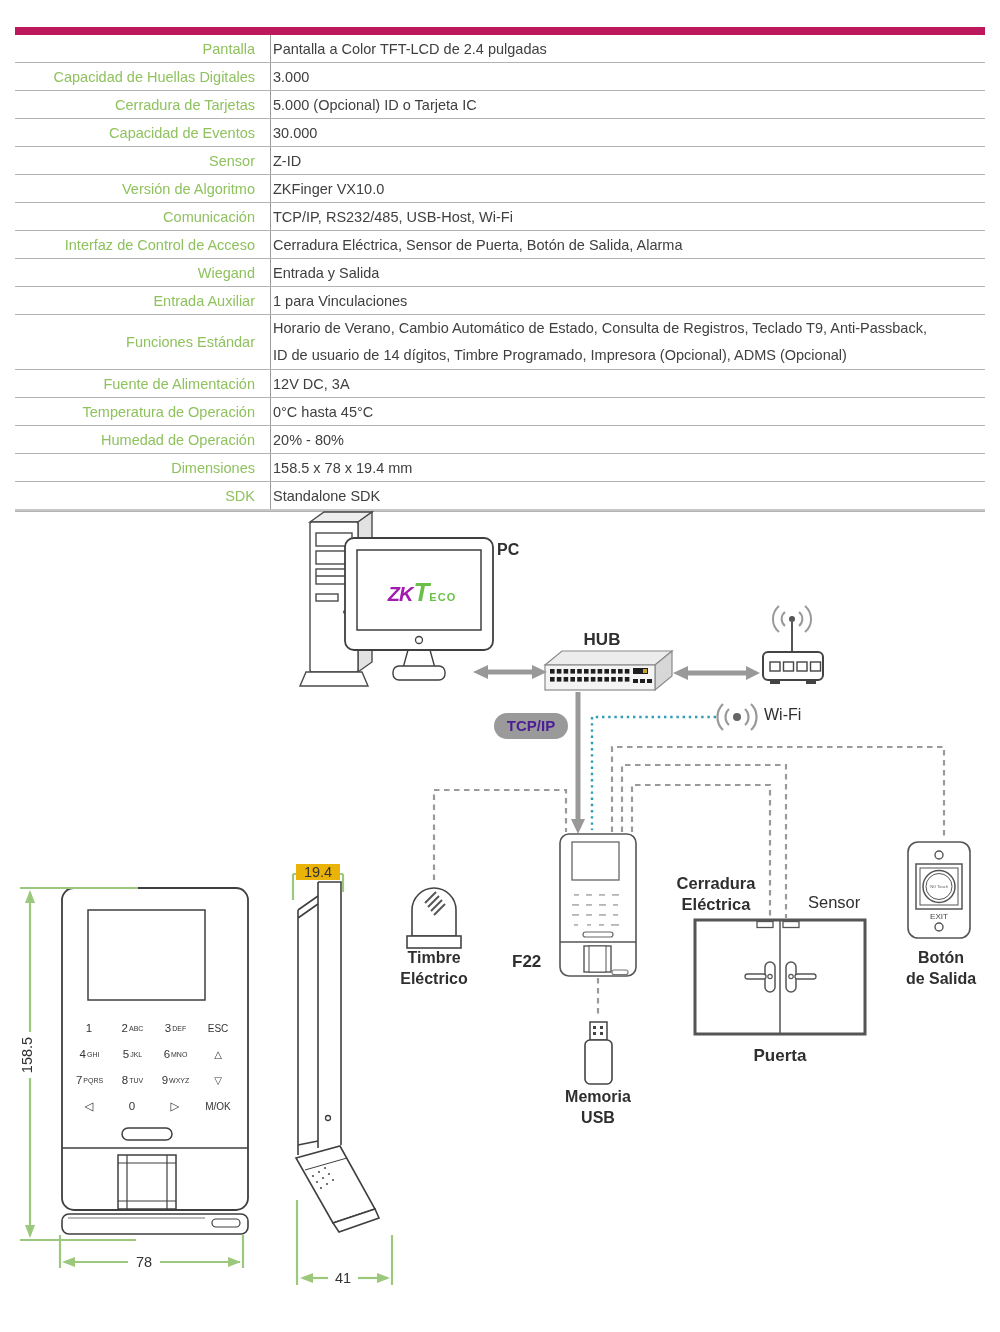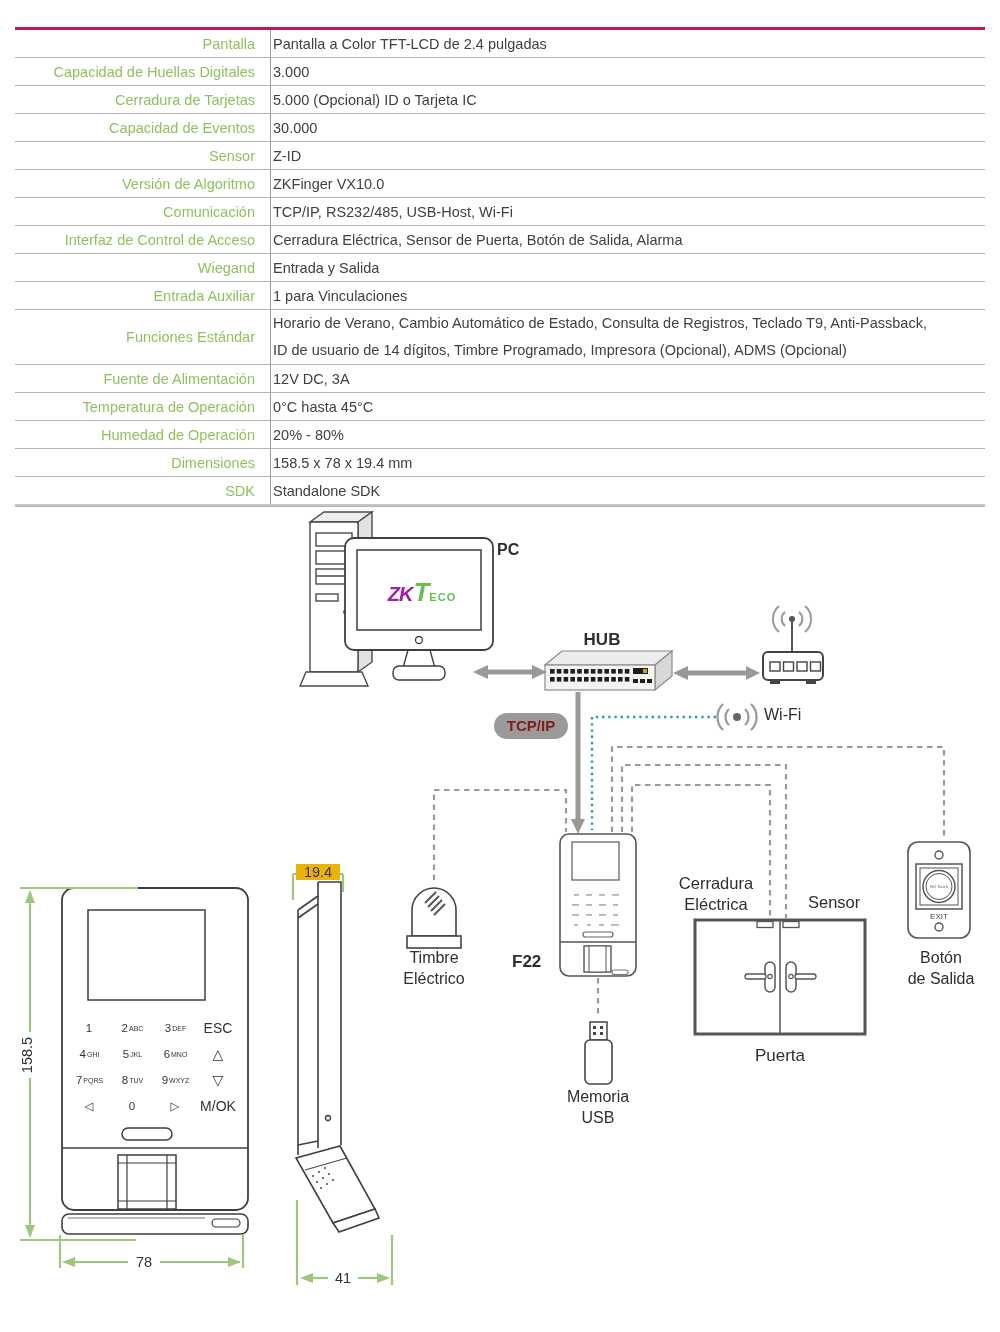--- a/index.html
+++ b/index.html
@@ -1,48 +1,48 @@
 <!DOCTYPE html>
 <html><head>
 <meta charset="utf-8">
 <style>
   html,body{margin:0;padding:0;background:#fff;}
   #page{position:relative;width:1000px;height:1332px;background:#fff;overflow:hidden;
         font-family:"Liberation Sans","DejaVu Sans",sans-serif;}
   
   #spec-table{position:absolute;left:15px;top:27px;width:970px;
-              border-top:3px solid #be185d;border-bottom:1px solid #b3b3b3;}
+              border-top:8px solid #be185d;border-bottom:1px solid #b3b3b3;}
   .trow{display:flex;align-items:center;min-height:27px;border-bottom:1px solid #b3b3b3;}
   .trow:last-child{border-bottom:2px solid #c6c6c6;}
   .tlabel{width:240px;padding-right:15px;text-align:right;color:#8fc25e;
           font-size:14.5px;flex:none;}
   .tvalue{flex:1;align-self:stretch;display:flex;flex-direction:column;justify-content:center;
           border-left:1px solid #9a9a9a;padding-left:2px;color:#404040;font-size:14.5px;}
   .tall{min-height:54px;}
   .vline{line-height:27px;}
   
   .ov{position:absolute;color:#2f2f2f;}
-  .ctr{text-align:center;}
+  .ctr{text-align:center;font-weight:bold;}
   .b{font-weight:700;}
-  .badge{background:#9a9a9a;color:#7f1d1d;font-weight:700;font-size:15px;border-radius:13px;
+  .badge{background:#9a9a9a;color:#4c1d95;font-weight:700;font-size:15px;border-radius:13px;
          text-align:center;line-height:26px;}
   .lbl16{font-size:16px;line-height:21px;}
   .dim{color:#333;font-size:14.5px;text-align:center;}
   
   .logo{display:flex;align-items:baseline;justify-content:center;}
   .lz{font-size:20px;font-style:italic;font-weight:800;color:#a21caf;letter-spacing:-1px;}
   .lt{font-size:26px;font-style:italic;font-weight:800;color:#6abf4b;margin-left:1px;}
   .le{font-size:11px;font-weight:800;color:#6abf4b;letter-spacing:1px;}
   
   #keypad{position:absolute;left:68px;top:1015px;width:174px;}
   .krow{display:flex;height:26px;}
   .kcell{width:43px;display:flex;align-items:center;justify-content:center;flex:none;}
   .kk{font-size:11.5px;color:#333;}
   .ks{font-size:7px;color:#333;margin-left:1px;}
-  .krow .kcell:nth-child(4) .kk{font-size:14px;}
+  .krow .kcell:nth-child(4) .kk{font-size:10px;}
   svg text{font-family:"Liberation Sans","DejaVu Sans",sans-serif;}
 </style>
 </head>
 <body>
 
 <div id="page">
 
   <div id="spec-table">
     <div class="trow">
       <div class="tlabel">Pantalla</div>

